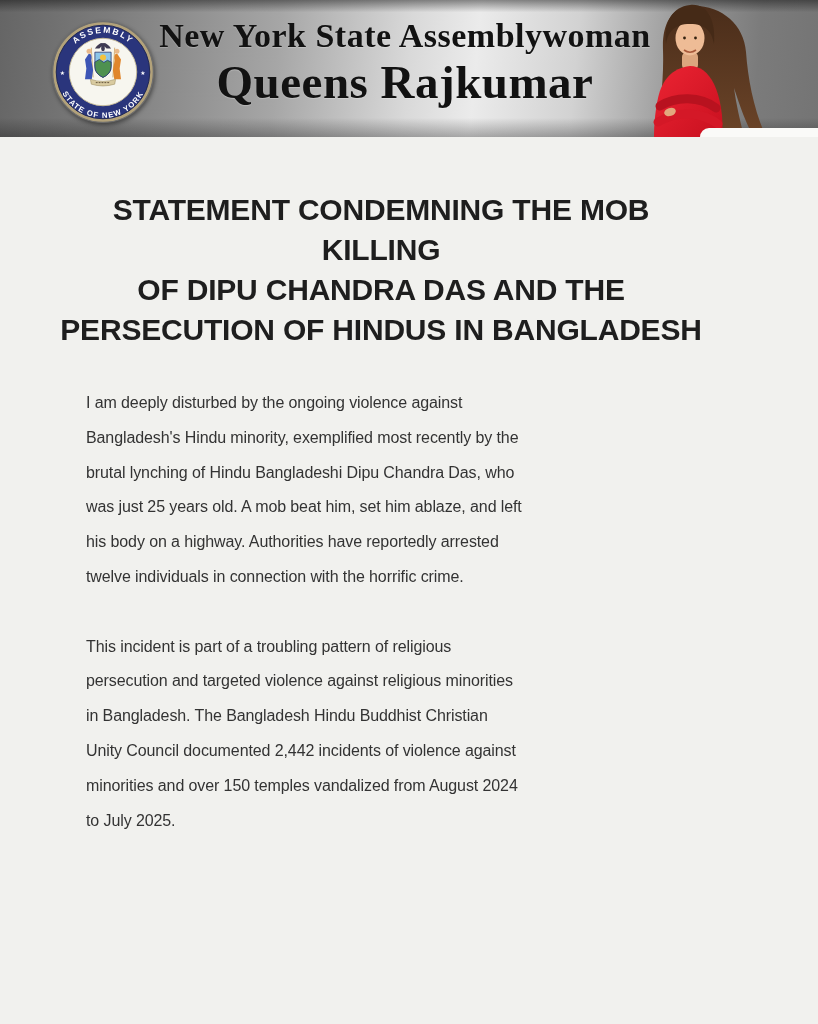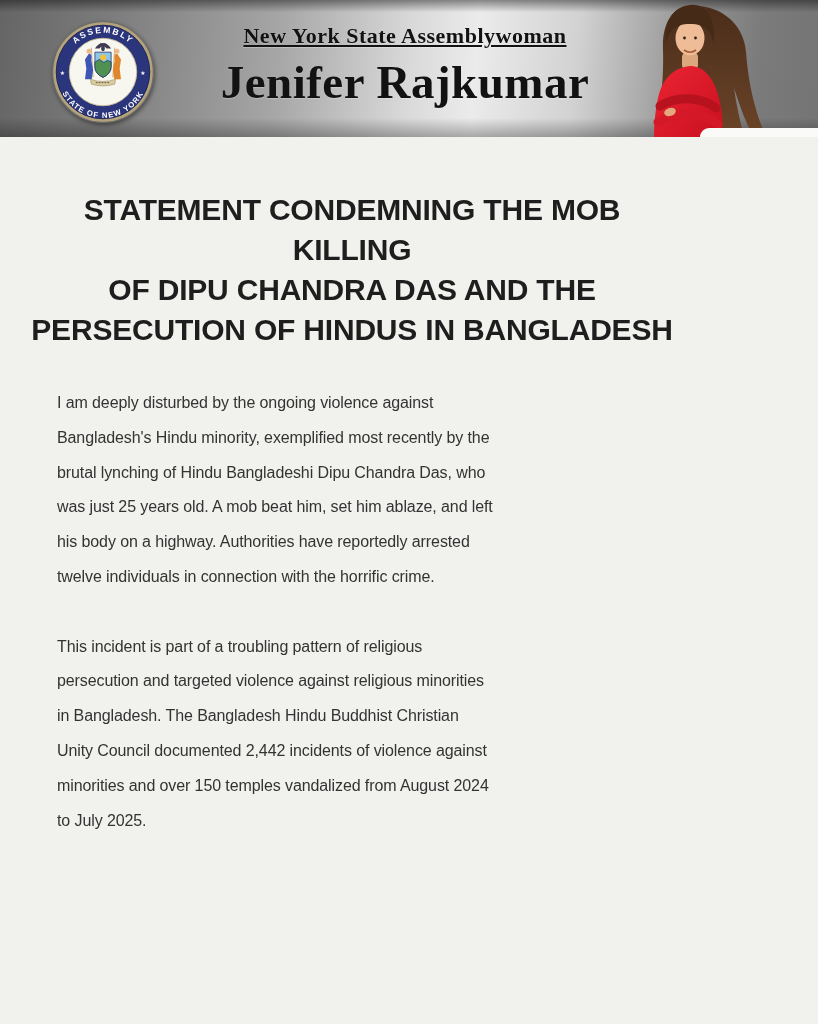--- a/index.html
+++ b/index.html
@@ -20,31 +20,32 @@
   .seal{
     position:absolute;left:49px;top:18px;width:108px;height:108px;
     filter:drop-shadow(1px 2px 2px rgba(0,0,0,.45));
   }
   .titles{
     position:absolute;left:140px;top:16px;width:530px;
     text-align:center;color:#121212;
     font-family:"Liberation Serif",serif;font-weight:bold;
     text-shadow:0 1px 1px rgba(255,255,255,.25);
   }
-  .title-line1{font-size:22px;line-height:40px;letter-spacing:.5px;text-decoration:underline;}
+  .title-line1{font-size:34px;line-height:40px;letter-spacing:.5px;}
   .title-line2{font-size:47px;line-height:50px;letter-spacing:.5px;margin-top:1px;}
   .photo{position:absolute;right:0;top:0;width:170px;height:137px;}
   .photo-notch{
     position:absolute;right:0;top:128px;width:118px;height:9px;
     background:#fafaf8;border-top-left-radius:9px;
   }
   
   .content{
     position:absolute;left:0;top:137px;width:704px;
     color:#333;
+    padding-left:29px;
   }
   .heading{
     margin:53px 30px 36px 30px;
     text-align:center;
     font-size:30px;font-weight:bold;line-height:40px;
     letter-spacing:-.2px;color:#1e1e1e;
     white-space:pre-wrap;
   }
   .para{
     margin:0 40px 34.8px 57px;
@@ -94,21 +95,21 @@
         <path d="M 16 -20 C 13 -21 12 -17 13 -13 L 11 -2 L 12.5 8 L 20 8 L 18.5 -4 L 20 -14 Z" fill="#e0862c"></path>
         <circle cx="15.5" cy="-23" r="2.8" fill="#e9b98b"></circle>
 
         <path d="M -14 8 Q 0 13 14 8 L 13 13.5 Q 0 17.5 -13 13.5 Z" fill="#d9cba0" stroke="#9b8a5d" stroke-width="0.6"></path>
         <line x1="-8" y1="11.8" x2="8" y2="11.8" stroke="#5a4a33" stroke-width="1" stroke-dasharray="2 1.2"></line>
       </g>
     </svg>
 
     <div class="titles">
       <div class="title-line1">New York State Assemblywoman</div>
-      <div class="title-line2">Jenifer Rajkumar</div>
+      <div class="title-line2">Queens Rajkumar</div>
     </div>
 
     <svg class="photo" viewBox="0 0 170 137" aria-hidden="true">
       <defs>
         <linearGradient id="hairG" x1="0" y1="0" x2="0" y2="1">
           <stop offset="0" stop-color="#4a2d1a"></stop>
           <stop offset="1" stop-color="#6b4428"></stop>
         </linearGradient>
         <linearGradient id="redG" x1="0" y1="0" x2="1" y2="1">
           <stop offset="0" stop-color="#ec2433"></stop>

